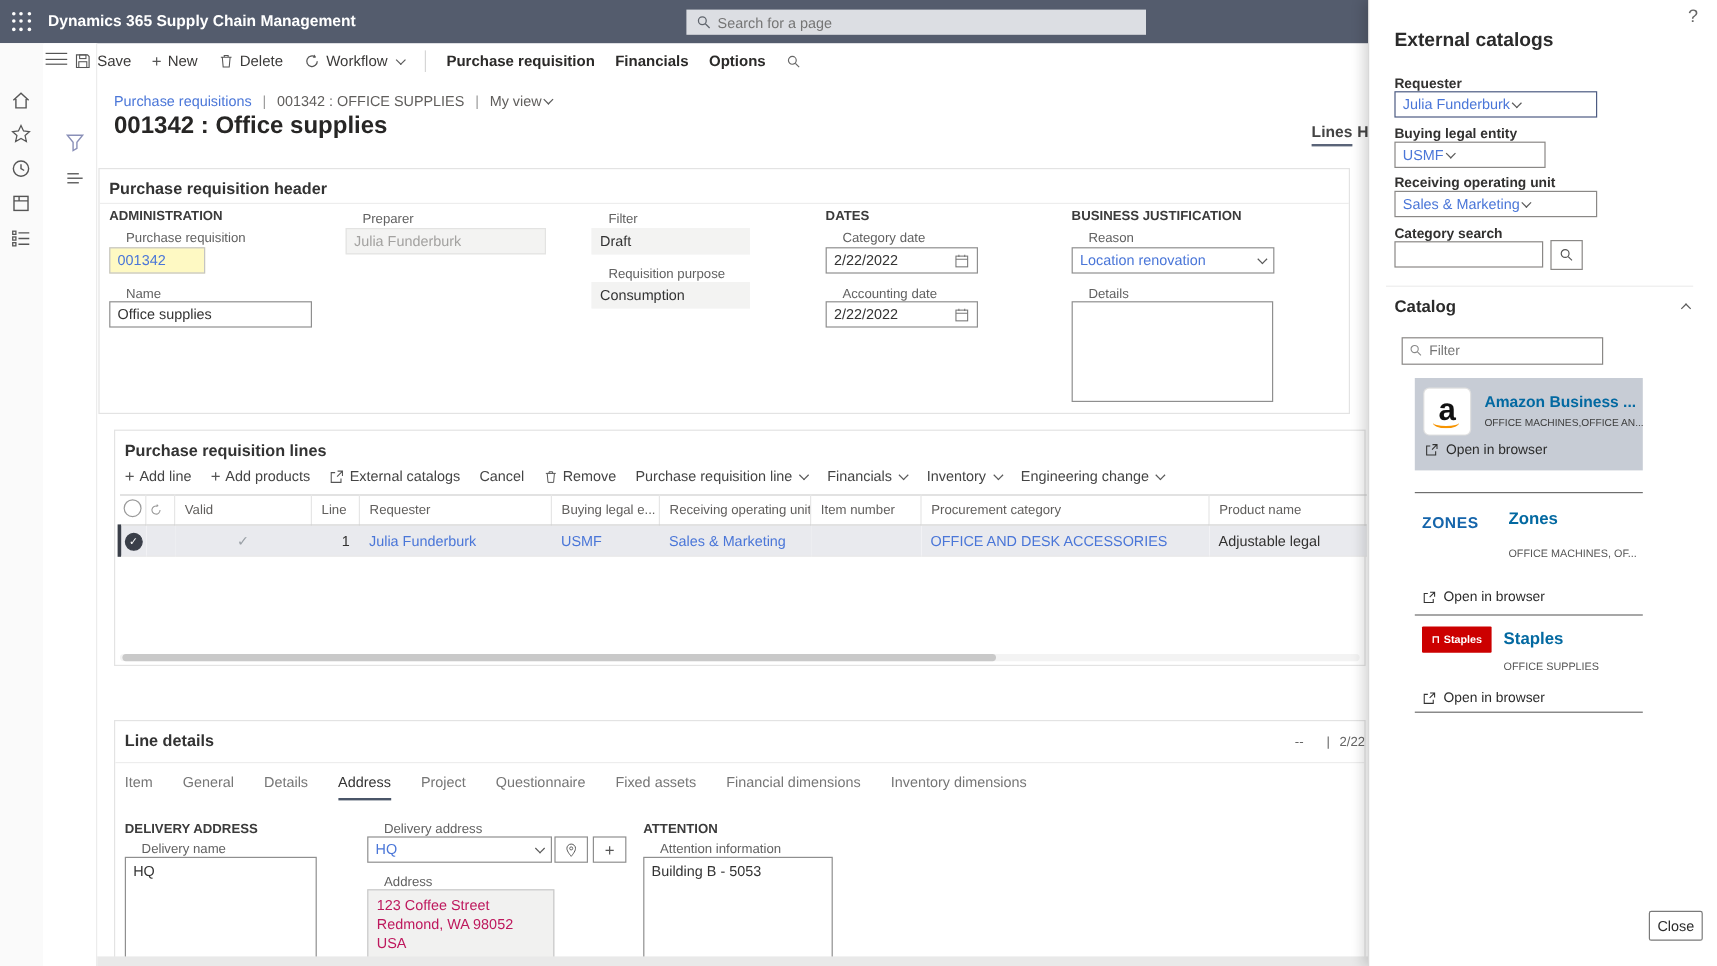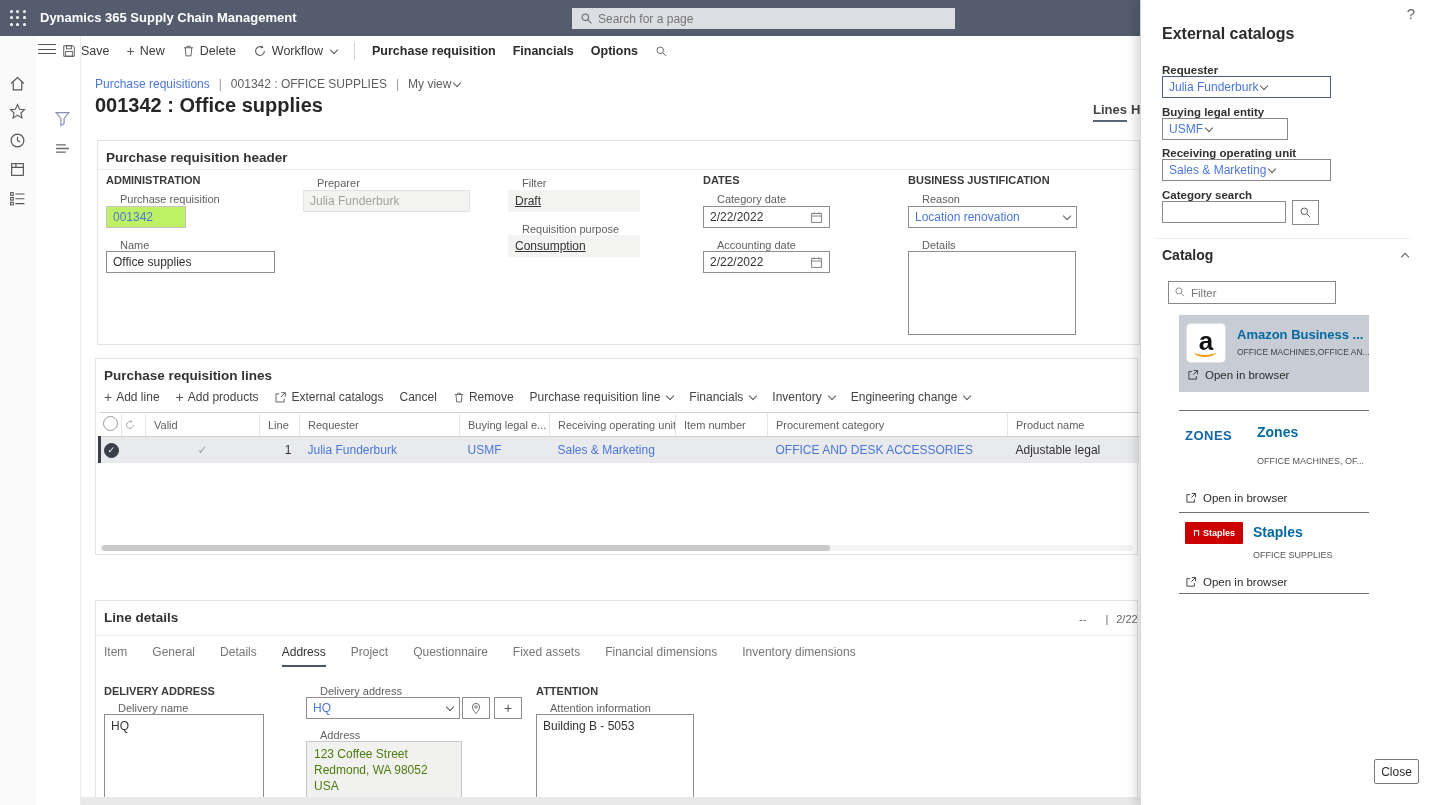--- a/index.html
+++ b/index.html
@@ -35,23 +35,23 @@
   .pagetitle{left:95px;top:94px;font-size:20px;font-weight:700;color:#272625;}
   .viewtab{font-size:13px;font-weight:700;color:#444;}
   .viewtab.on{border-bottom:2px solid #5a6478;padding-bottom:3px;}
   
   .card{background:#fff;border:1px solid #e3e3e3;box-sizing:border-box;}
   .cardtitle{position:absolute;left:8px;top:9px;font-size:13.5px;font-weight:700;color:#333;}
   .grp{font-size:11px;font-weight:700;color:#3b3b3b;}
   .lbl{font-size:11px;color:#616161;white-space:nowrap;margin-left:14px;}
   .field{position:absolute;height:20px;border:1px solid #8f8f8f;background:#fff;display:flex;align-items:center;
     padding:0 6px;font-size:12px;color:#333;box-sizing:content-box;white-space:nowrap;}
-  .field.gray{background:#f3f3f2;border-color:#f3f3f2;text-decoration:underline;}
+  .field.gray{background:#f3f3f2;border-color:#f3f3f2;}
   .field.dim{background:#f3f3f2;border-color:#e3e3e2;color:#a3a2a0;}
-  .field.box{background:#bef264;border-color:#c4c4c4;}
+  .field.box{background:#fef9c3;border-color:#c4c4c4;}
   .field .mla{margin-left:auto;}
   .ta{position:absolute;border:1px solid #8f8f8f;background:#fff;font-size:12px;color:#333;
     font-family:"Liberation Sans",sans-serif;padding:4px 6px;box-sizing:border-box;resize:none;outline:none;}
   
   .gridbar{position:absolute;left:8px;top:31px;display:flex;align-items:center;gap:16px;font-size:12px;color:#444;white-space:nowrap;}
   .gbitem{display:flex;align-items:center;gap:4px;}
   .plus{font-size:14px;color:#555;line-height:1;}
   
   table.grid{position:absolute;left:2px;top:53px;border-collapse:collapse;table-layout:fixed;width:1039px;}
   .grid th{border-top:1px solid #cfcfcf;border-bottom:1px solid #cfcfcf;border-right:1px solid #e6e6e6;
@@ -222,21 +222,21 @@
     <span class="link">Purchase requisitions</span>
     <span style="color:#9a9a9a">|</span>
     <span>001342 : OFFICE SUPPLIES</span>
     <span style="color:#9a9a9a">|</span>
     <span><span>My view</span><span class="chev"></span></span>
   </div>
   <div class="abs pagetitle">001342 : Office supplies</div>
   <span class="abs viewtab on" style="left:1093px;top:102px">Lines</span>
   <span class="abs viewtab" style="left:1131px;top:102px">H</span>
 
-  <div class="abs card" style="left:97px;top:140px;width:1043px;height:205px">
+  <div class="abs card" style="left:82px;top:140px;width:1043px;height:205px">
     <div class="cardtitle">Purchase requisition header</div>
     <div class="abs" style="left:0;top:28px;width:100%;border-top:1px solid #ededed"></div>
 
     <span class="abs grp" style="left:8px;top:33px">ADMINISTRATION</span>
     <span class="abs lbl" style="left:8px;top:52px">Purchase requisition</span>
     <div class="field box" style="left:8px;top:65px;width:66px">
         <span class="link">001342</span>
       </div>
     <span class="abs lbl" style="left:8px;top:98px">Name</span>
     <div class="field" style="left:8px;top:110px;width:155px">
@@ -417,21 +417,21 @@
     <div class="field" style="left:366px;top:96px;width:14px;justify-content:center">
       <svg width="12" height="13" viewBox="0 0 16 16">
           <path d="M8 1.2a4.8 4.8 0 0 1 4.8 4.8C12.8 9.4 8 14.8 8 14.8S3.2 9.4 3.2 6A4.8 4.8 0 0 1 8 1.2z" fill="none" stroke="#555" stroke-width="1.1"></path>
           <circle cx="8" cy="6" r="1.7" fill="none" stroke="#555" stroke-width="1"></circle>
         </svg>
       </div>
     <div class="field" style="left:398px;top:96px;width:14px;justify-content:center">
         <span class="plus">+</span>
       </div>
     <span class="abs lbl" style="left:210px;top:128px">Address</span>
-    <div class="abs" style="left:210px;top:140px;width:156px;height:64px;background:#f1f1f0;border:1px solid #c9c9c9;padding:4px 7px;font-size:12px;color:#4d7c0f;line-height:16px;box-sizing:border-box">
+    <div class="abs" style="left:210px;top:140px;width:156px;height:64px;background:#f1f1f0;border:1px solid #c9c9c9;padding:4px 7px;font-size:12px;color:#be185d;line-height:16px;box-sizing:border-box">
       <div>123 Coffee Street</div>
       <div>Redmond, WA 98052</div>
       <div>USA</div>
     </div>
 
     <span class="abs grp" style="left:440px;top:84px">ATTENTION</span>
     <span class="abs lbl" style="left:440px;top:101px">Attention information</span>
     <textarea class="ta" style="left: 440px; top: 113px; width: 158px; height: 90px;">Building B - 5053</textarea>
   </div>
 

